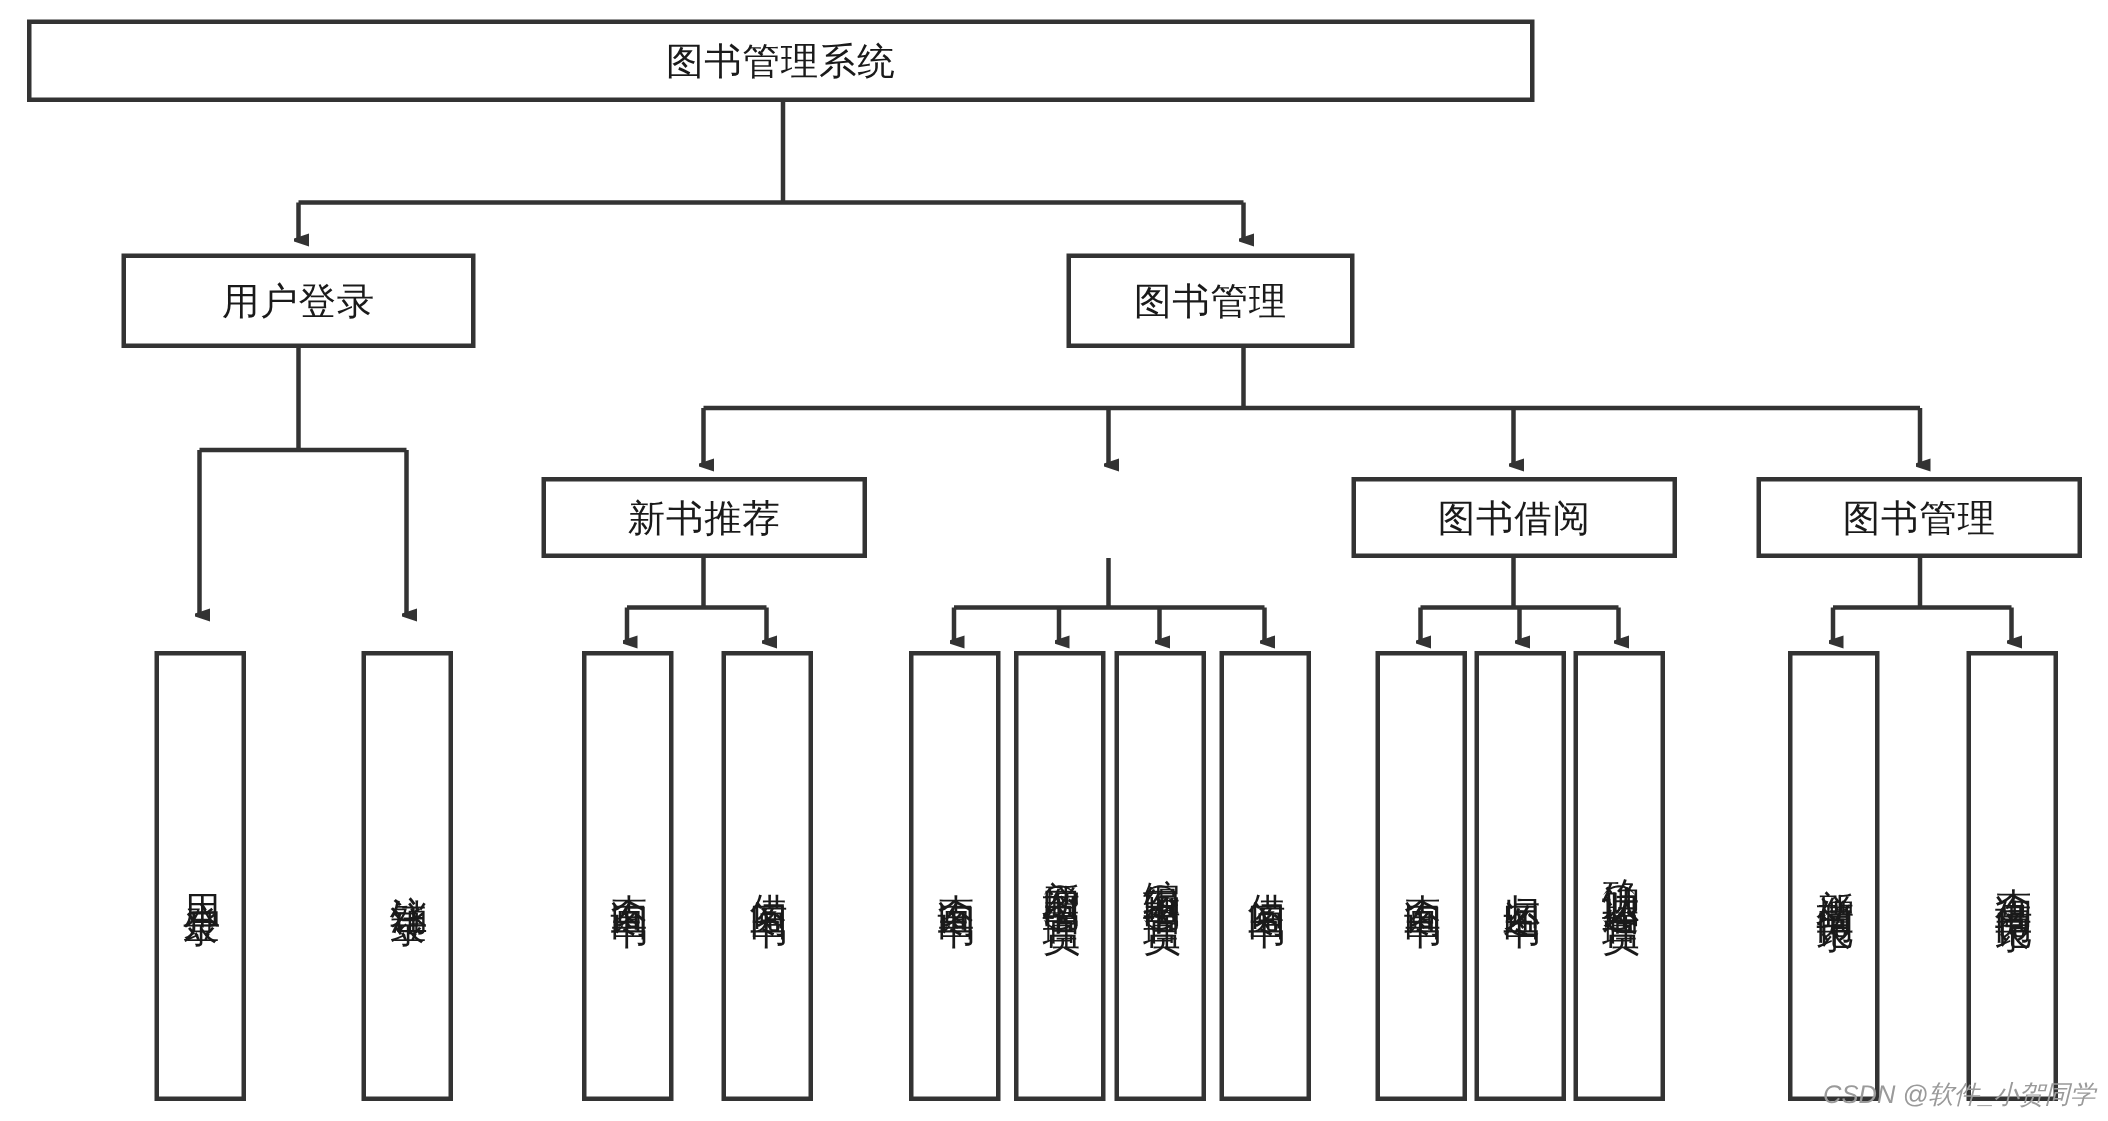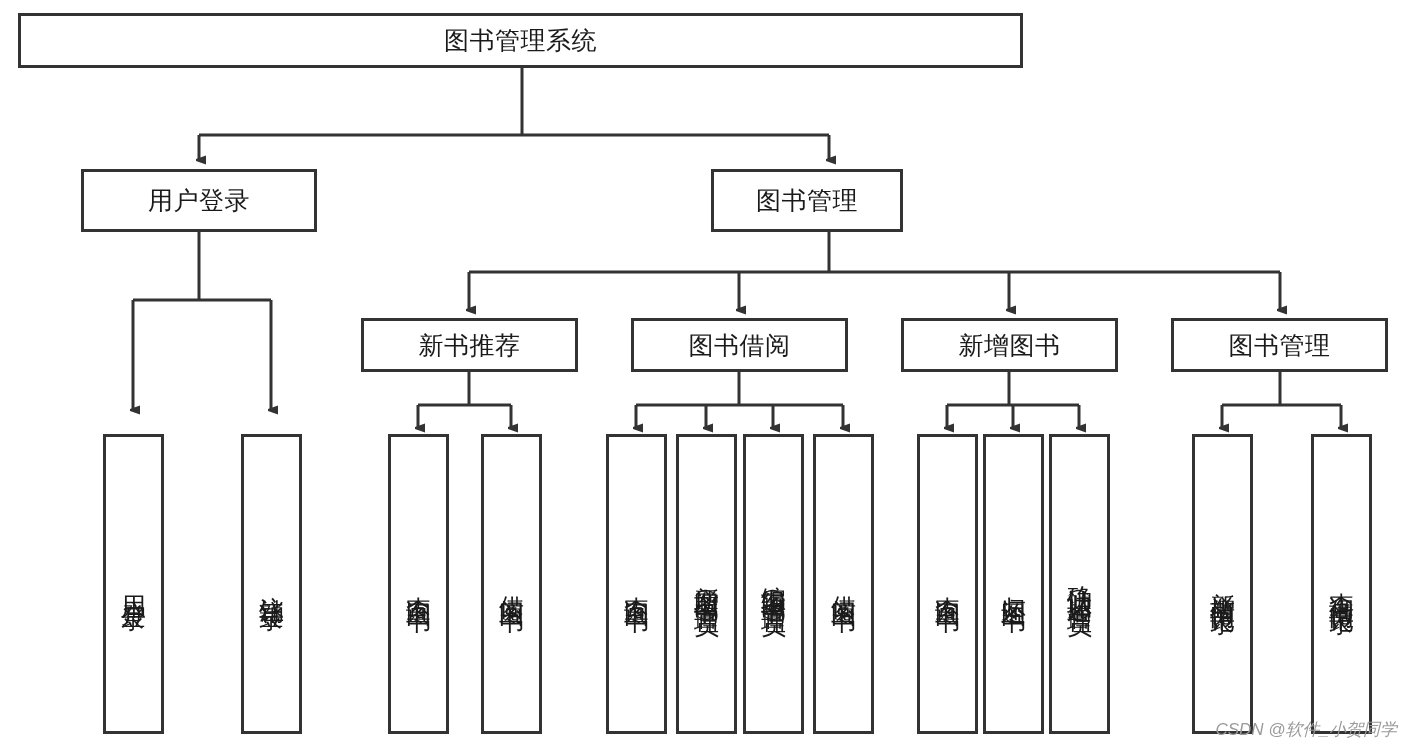--- a/index.html
+++ b/index.html
@@ -125,25 +125,22 @@
   <div class="node horiz" style="left:81px; top:169px; width:236px; height:63px;">
     <span class="label">用户登录</span>
   </div>
   <div class="node horiz" style="left:711px; top:169px; width:192px; height:63px;">
     <span class="label">图书管理</span>
   </div>
 
   <div class="node horiz" style="left:361px; top:318px; width:217px; height:54px;">
     <span class="label">新书推荐</span>
   </div>
-  <div class="node horiz" style="left:631px; top:318px; width:217px; height:54px;">
+  <div class="node horiz" style="left:901px; top:318px; width:217px; height:54px;">
     <span class="label">图书借阅</span>
-  </div>
-  <div class="node horiz" style="left:901px; top:318px; width:217px; height:54px;">
-    <span class="label">新增图书</span>
   </div>
   <div class="node horiz" style="left:1171px; top:318px; width:217px; height:54px;">
     <span class="label">图书管理</span>
   </div>
 
   <div class="node vert" style="left:103px; top:434px; width:61px; height:300px;">
     <span class="label">用户登录</span>
   </div>
   <div class="node vert" style="left:241px; top:434px; width:61px; height:300px;">
     <span class="label">注销登录</span>

